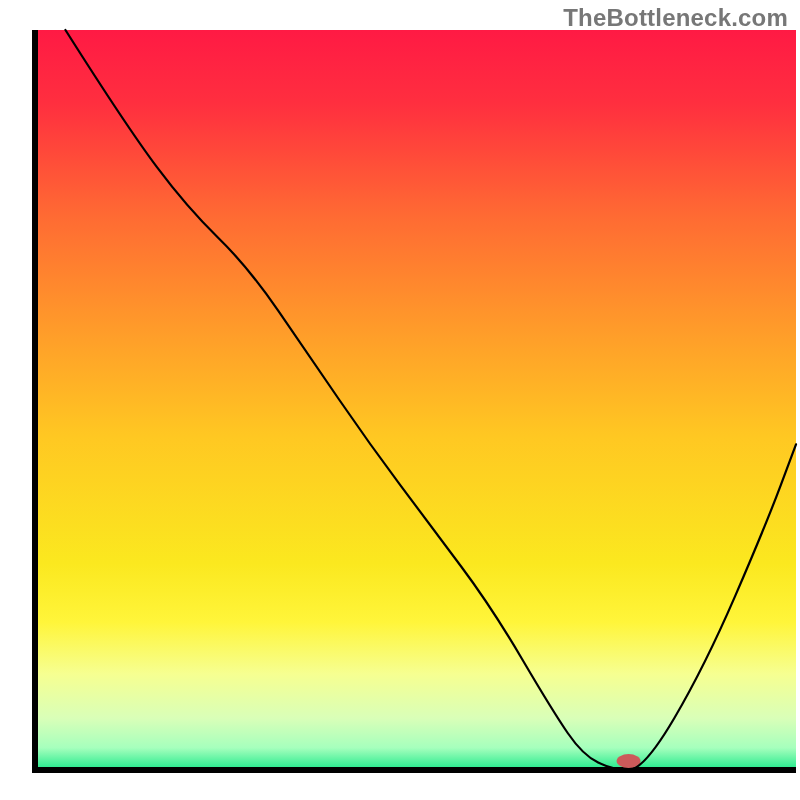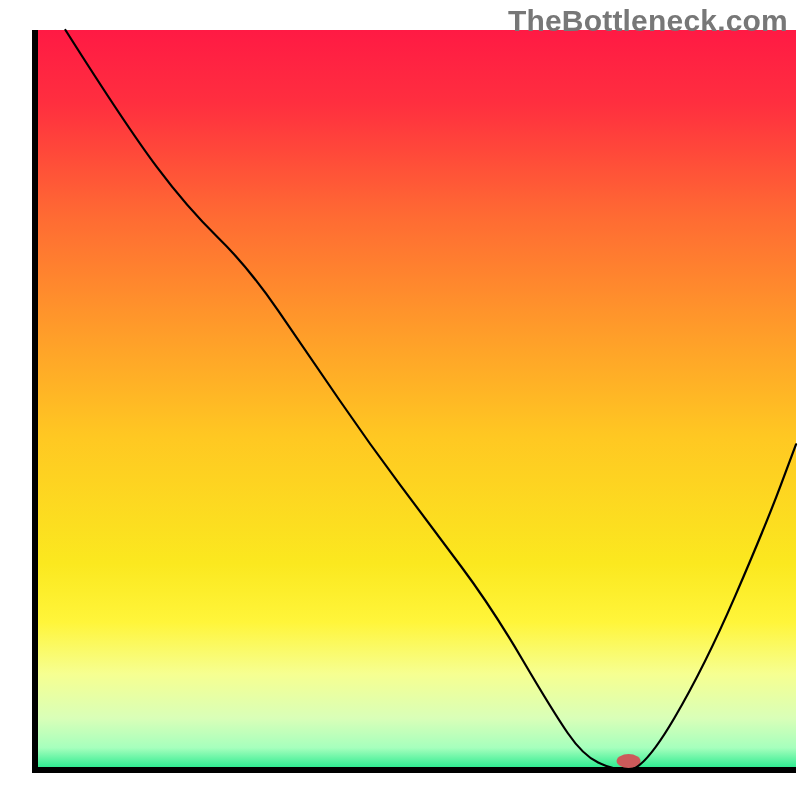--- a/index.html
+++ b/index.html
@@ -13,21 +13,21 @@
   }
   .container {
     position: relative;
     width: 800px;
     height: 800px;
   }
   .watermark {
     position: absolute;
     top: 4px;
     right: 12px;
-    font-size: 30px;
+    font-size: 24px;
     font-weight: bold;
     color: #777777;
     letter-spacing: 0.2px;
     z-index: 10;
   }
   svg.chart {
     position: absolute;
     left: 0;
     top: 0;
     width: 800px;

